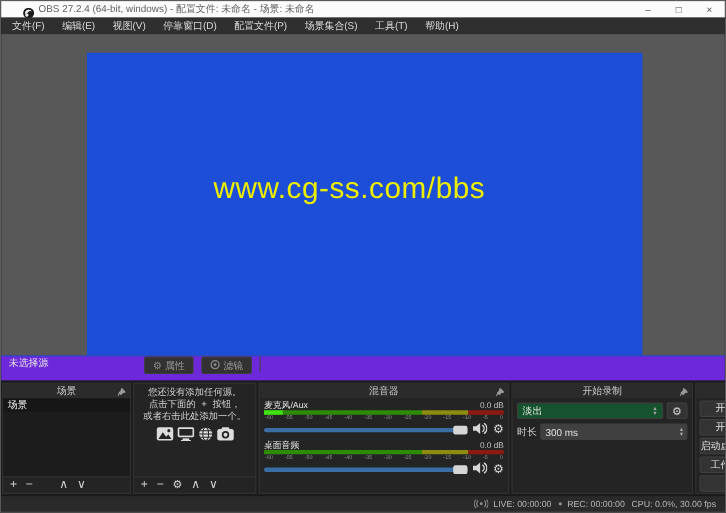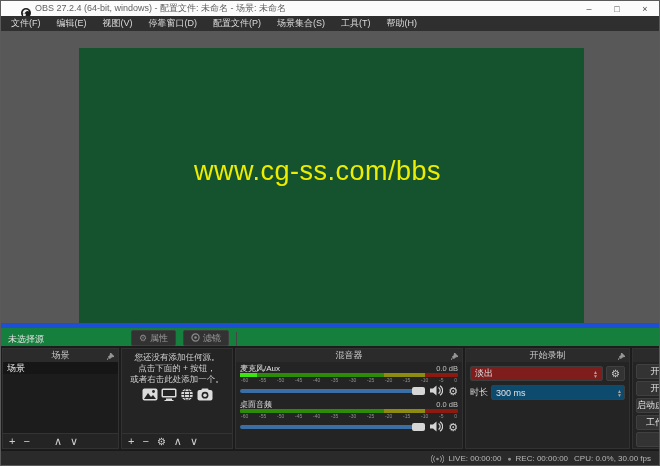--- a/index.html
+++ b/index.html
@@ -14,70 +14,70 @@
   .titlebar { height:15px; flex:0 0 15px; background:#fbfbfb; display:flex; align-items:center; padding:0 0 0 20px; gap:4px; }
   .titlebar .logo { width:10px; height:10px; flex:0 0 10px; }
   .titlebar .title { font-size:9px; color:#5f5f5f; flex:1; white-space:nowrap; overflow:hidden; }
   .winbtns { display:flex; height:100%; }
   .winbtn { width:28px; display:flex; align-items:center; justify-content:center; font-size:9px; color:#4a4a4a; }
   
   .menubar { height:15px; flex:0 0 15px; background:#2f2f2f; display:flex; align-items:center; padding:0 2px; }
   .menubar span { font-size:9px; color:#dcdcdc; padding:0 8px; white-space:nowrap; }
   
   .preview { flex:1; background:#585858; position:relative; }
-  .canvas { position:absolute; left:78px; top:17px; width:505px; height:275px; background:#14532d; }
+  .canvas { position:absolute; left:78px; top:17px; width:505px; height:275px; background:#1d4ed8; }
   .watermark { position:absolute; left:115px; top:108px; font-size:27px; letter-spacing:0.5px; color:#eded00; white-space:nowrap; }
   
-  .srcbar { height:23px; flex:0 0 23px; background:#15803d; border-top:5px solid #1d4ed8; display:flex; align-items:flex-end; padding:0 7px; gap:7px; }
+  .srcbar { height:23px; flex:0 0 23px; background:#6d28d9; border-top:1px solid #1d4ed8; display:flex; align-items:flex-start; padding:0 7px; gap:7px; }
   .srcbar-label { font-size:9px; color:#e2e2e2; width:116px; }
   .srcbar-btn { display:flex; align-items:center; gap:3px; background:#323232; border:1px solid #3e3e3e; border-radius:2px; height:16px; padding:0 7px; font-size:9px; color:#9a9a9a; }
   .srcbar-btn .g { font-size:9px; color:#8b8b8b; }
   .vsep { width:1px; height:14px; background:#454545; }
   
   .docks { height:104px; flex:0 0 104px; background:#1c1c1c; display:flex; gap:2px; padding:2px 1px 1px; }
   .panel { background:#242424; display:flex; flex-direction:column; border:1px solid #323232; }
   .p-scenes { flex:0 0 117px; } .p-sources { flex:0 0 112px; } .p-mixer { flex:0 0 228px; }
   .p-trans { flex:0 0 110px; } .p-controls { flex:1; }
   .panel-header { flex:0 0 13px; position:relative; display:flex; align-items:center; justify-content:center; font-size:9px; color:#c9c9c9; background:#2b2b2b; }
   .pin { position:absolute; right:4px; top:3px; }
   .panel-body { flex:1; overflow:hidden; }
   .list-body { background:#1c1c1c; }
   .scene-item { height:12px; line-height:12px; padding:0 4px; font-size:9px; color:#ededed; background:#161616; }
   .panel-toolbar { flex:0 0 15px; border-top:1px solid #333; display:flex; align-items:center; gap:8px; padding:0 6px; }
   .tb-ic { font-size:11px; line-height:11px; color:#cfcfcf; }
   .tb-gear { font-size:10px; }
   
   .src-empty { text-align:center; padding-top:3px; }
-  .src-empty div { font-size:8.5px; line-height:11px; color:#d2d2d2; white-space:nowrap; }
+  .src-empty div { font-size:8.5px; line-height:11px; color:#d2d2d2; white-space:nowrap;font-family:Liberation Mono, monospace; }
   .src-icons { display:flex; justify-content:center; gap:3px; margin-top:3px; }
   
   .mixer-body { padding:1px 4px 0; }
   .channel { margin-bottom:1px; }
   .ch-head { display:flex; justify-content:space-between; align-items:center; height:10px; }
   .ch-name { font-size:8px; color:#e6e6e6; }
   .ch-db { font-size:7.5px; color:#c3c3c3; }
   .meter { height:4px; border-radius:1px; position:relative;
     background:linear-gradient(to right,#2c8c08 0 66%,#8c8c10 66% 85%,#8c1a10 85% 100%); }
   .meter .hot { position:absolute; left:0; top:0; bottom:0; width:8%; background:#3fe212; }
   .ruler { display:flex; justify-content:space-between; height:7px; padding:0 1px; }
   .ruler span { font-size:5px; line-height:7px; color:#8f8f8f; }
   .ch-ctrl { display:flex; align-items:center; gap:5px; height:14px; }
   .slider { flex:1; height:4px; border-radius:2px; background:#3a6ea5; position:relative; }
   .slider-handle { position:absolute; right:0; top:-2px; width:13px; height:8px; border-radius:2px; background:#d6d6d6; }
   .mix-gear { font-size:11px; color:#d5d5d5; line-height:11px; }
   
   .trans-body { padding:4px 4px 0; }
   .t-row { display:flex; align-items:center; gap:3px; }
   .t-row + .t-row { margin-top:4px; }
-  .combo { flex:1; height:15px; background:#7f1d1d; border:1px solid #3e3e3e; border-radius:2px; display:flex; align-items:center; padding:0 4px; font-size:9px; color:#e2e2e2; }
+  .combo { flex:1; height:15px; background:#14532d; border:1px solid #3e3e3e; border-radius:2px; display:flex; align-items:center; padding:0 4px; font-size:9px; color:#e2e2e2; }
   .arrows { margin-left:auto; display:flex; flex-direction:column; align-items:center; }
   .arrows span { font-size:5px; line-height:4px; color:#a5a5a5; }
   .icon-btn { width:19px; height:15px; background:#333; border:1px solid #404040; border-radius:2px; display:flex; align-items:center; justify-content:center; font-size:10px; color:#cfcfcf; }
   .t-label { font-size:9px; color:#d5d5d5; white-space:nowrap; }
-  .spin { flex:1; height:15px; background:#0c4a6e; border:1px solid #3e3e3e; border-radius:2px; display:flex; align-items:center; padding-right:2px; }
+  .spin { flex:1; height:15px; background:#404040; border:1px solid #3e3e3e; border-radius:2px; display:flex; align-items:center; padding-right:2px; }
   .spin input { flex:1; min-width:0; background:transparent; border:none; outline:none; color:#e2e2e2; font-size:9px; padding:0 4px; font-family:"Liberation Sans",sans-serif; }
   
   .controls-body { padding:2px 3px; display:flex; flex-direction:column; gap:2px; }
   .ctl-btn { flex:1; background:#333; border:1px solid #404040; border-radius:2px; font-size:9px; color:#e6e6e6; display:flex; align-items:center; justify-content:center; white-space:nowrap; }
   
   .statusbar { height:15px; flex:0 0 15px; background:#2a2a2a; border-top:1px solid #191919; display:flex; align-items:center; justify-content:flex-end; gap:6px; padding:0 8px; }
   .statusbar .st { font-size:8px; color:#b8b8b8; white-space:nowrap; }
   .st-group { display:flex; align-items:center; gap:4px; }
   .rec-dot { font-size:7px; color:#8f8f8f; }
   .sp { width:8px; }

